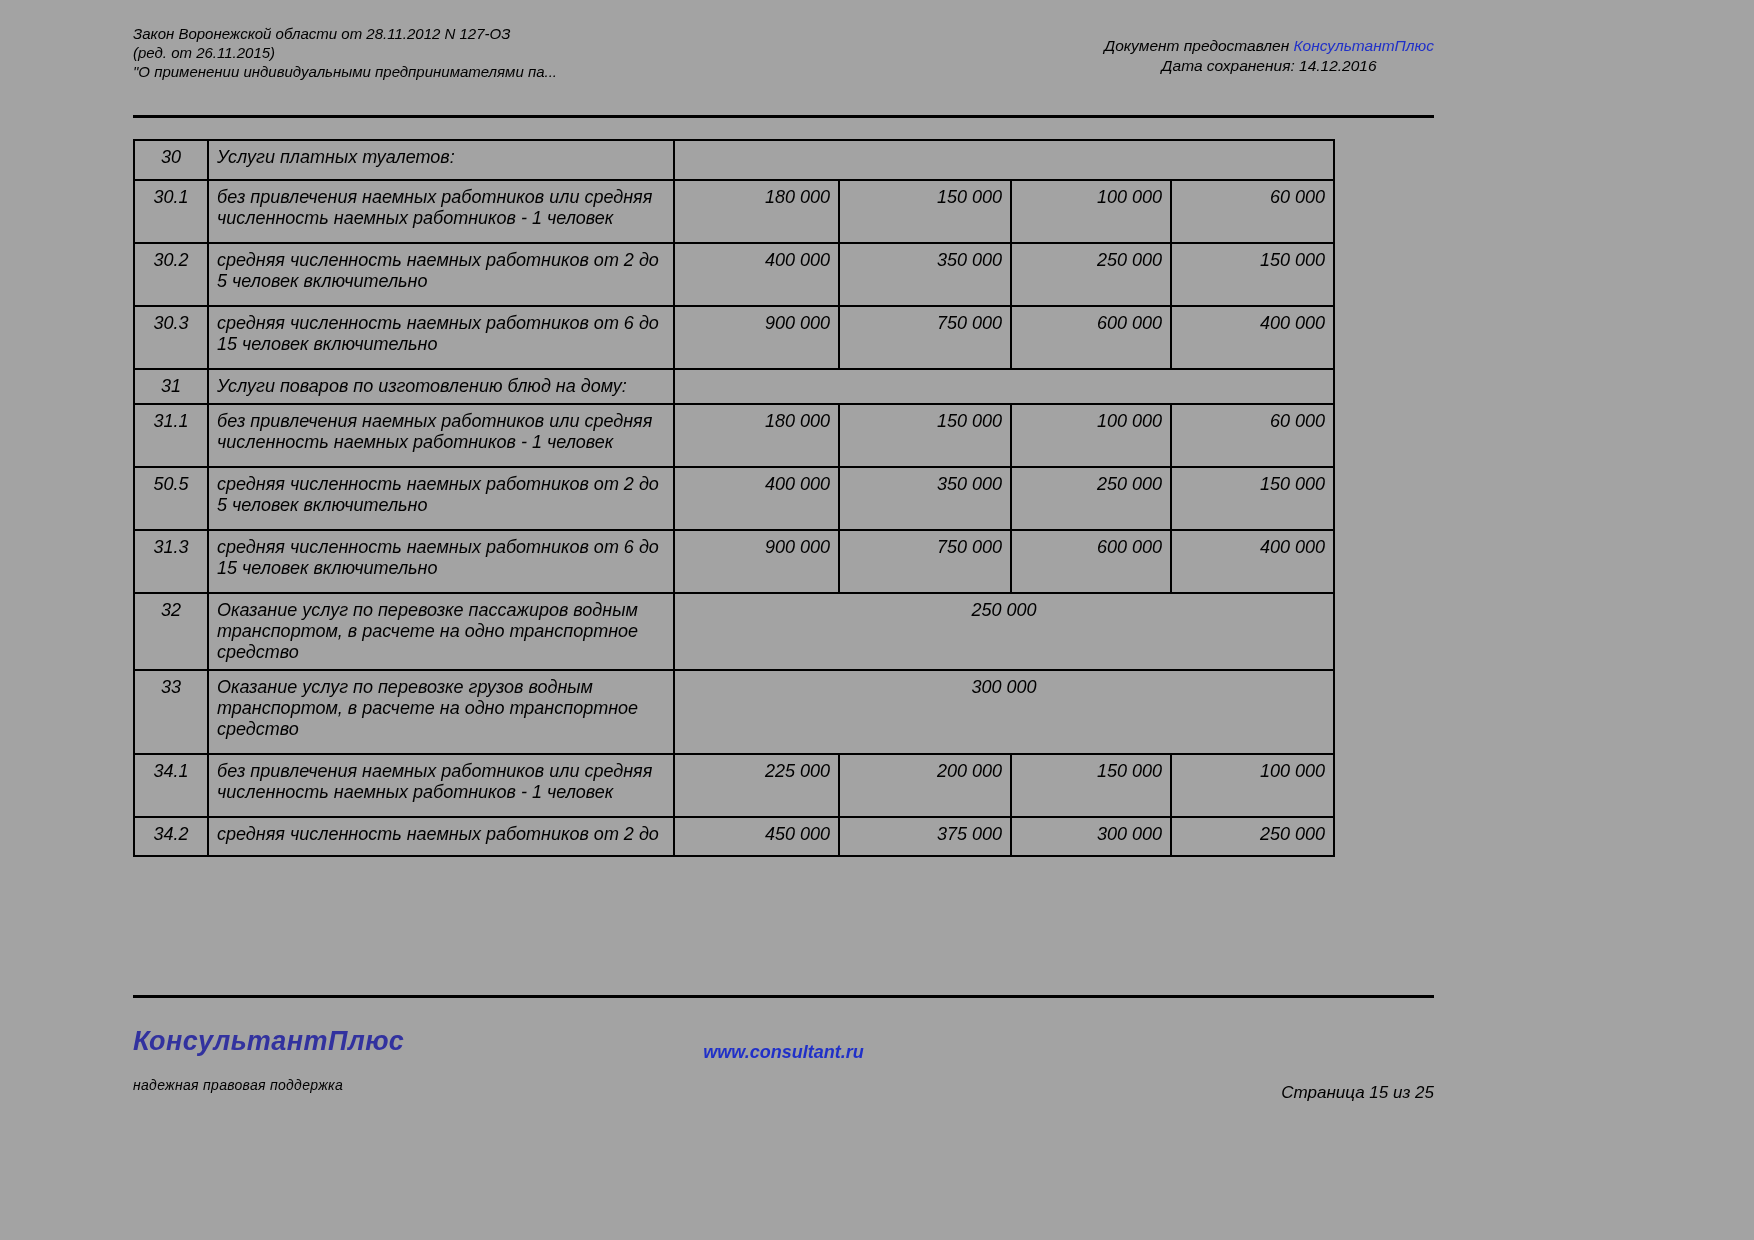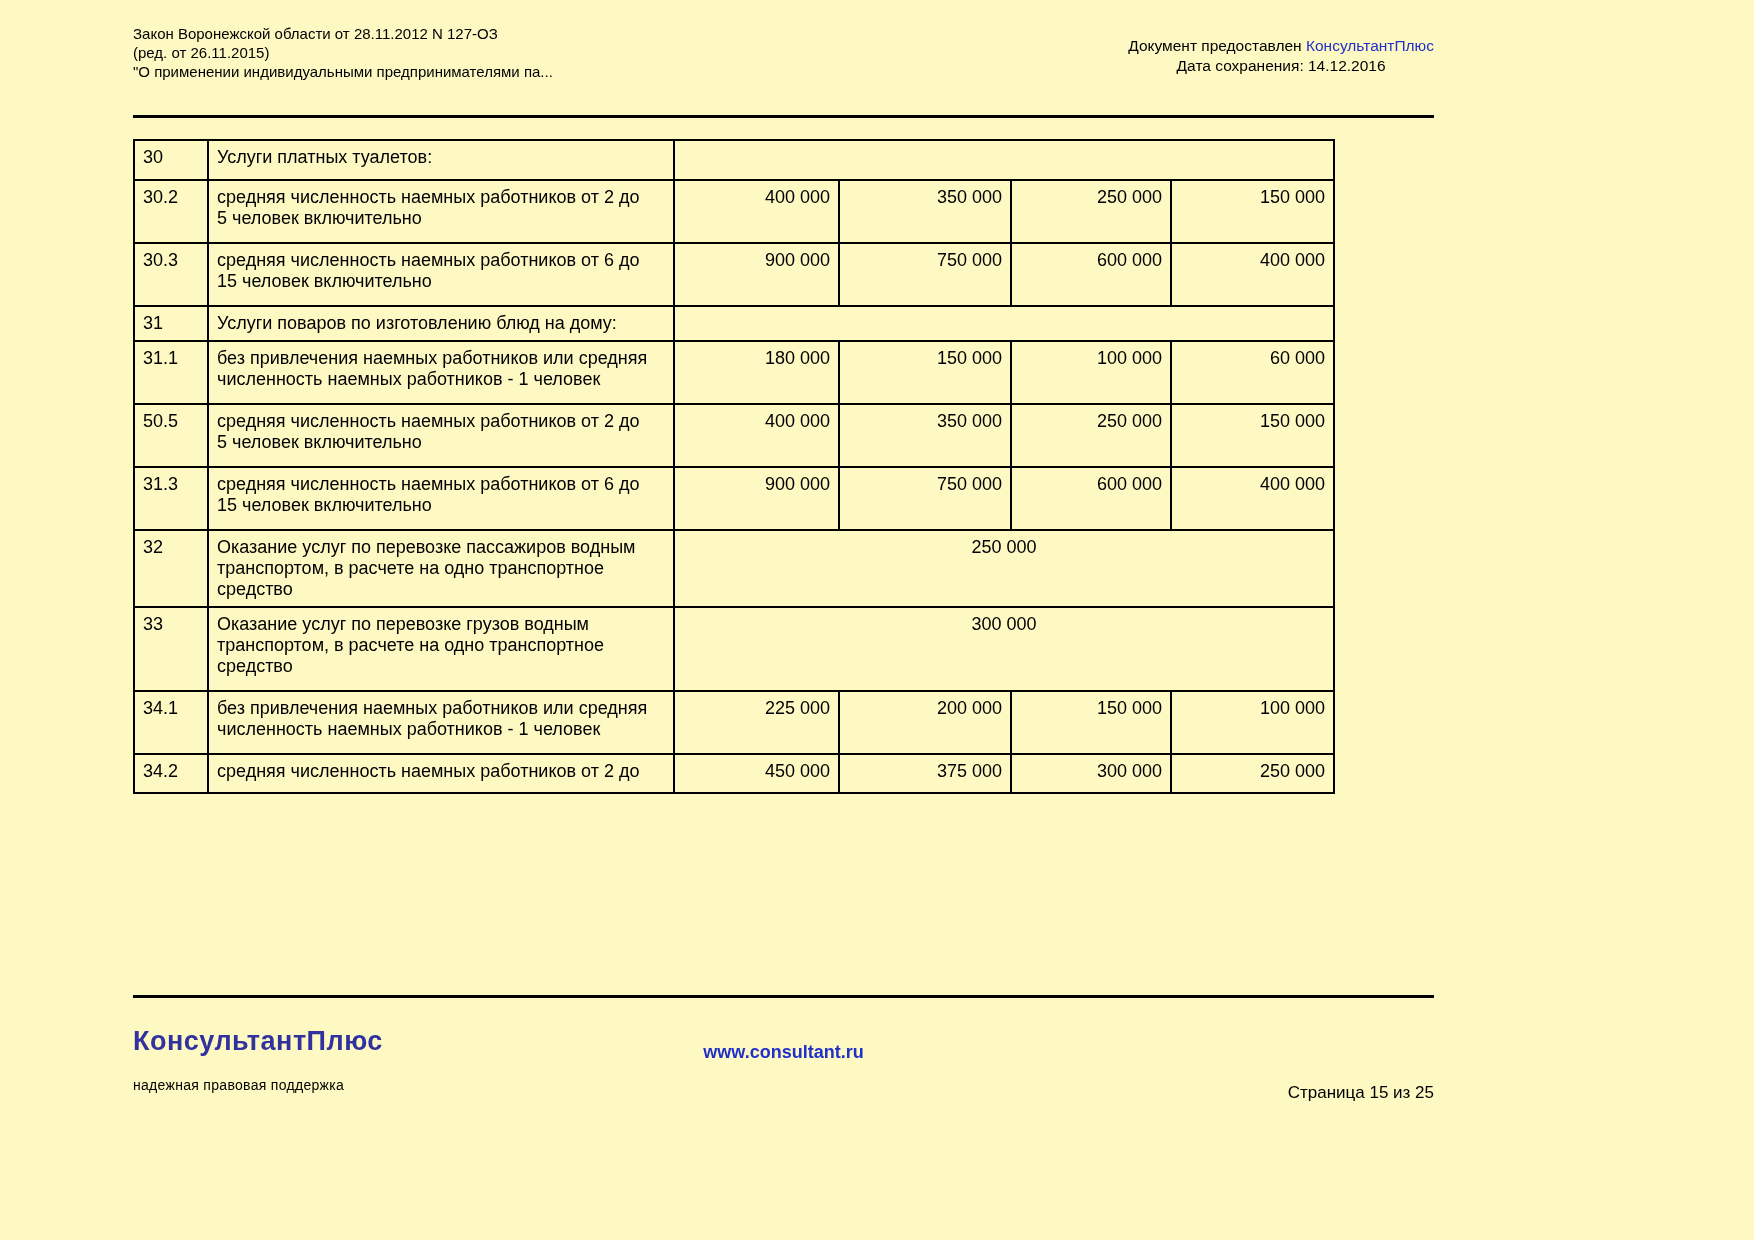--- a/index.html
+++ b/index.html
@@ -1,32 +1,32 @@
 <!DOCTYPE html>
 <html><head>
 <meta charset="utf-8">
 <style>
   * { margin:0; padding:0; box-sizing:border-box; }
   html,body { background:#fff; }
   body { font-family:"Liberation Sans", sans-serif; color:#000; }
-  .page { position:relative; width:1754px; height:1240px; background:#fef9c3; overflow:hidden; }
+  .page { position:relative; width:1754px; height:1240px; background:#a3a3a3; overflow:hidden;font-style:italic; }
 
   .hdr-left { position:absolute; left:133px; top:24px; font-size:15px; line-height:19px; }
   .hdr-right { position:absolute; right:320px; top:36px; font-size:15.5px; line-height:20px; text-align:center; }
   .link { color:#2030c8; text-decoration:none; cursor:pointer; }
 
   .rule { position:absolute; left:133px; width:1301px; height:3px; background:#000; }
   .rule-top { top:115px; }
   .rule-bottom { top:995px; }
 
   table.grid { position:absolute; left:133px; top:139px; width:1200px;
                border-collapse:collapse; table-layout:fixed;
                font-size:18px; line-height:21px; }
   .grid td { border:2px solid #000; vertical-align:top; padding:6px 8px; overflow:hidden; }
-  .grid td.num { text-align:left;margin-top:10px; }
+  .grid td.num { text-align:center;margin-top:10px; }
   .grid td.desc { white-space:pre-line; }
   .grid td.val { text-align:right; white-space:nowrap; }
   .grid td.merged { text-align:center; }
   .grid td.empty { }
 
   .footer { position:absolute; left:133px; top:1026px; width:1301px; height:70px; }
   .brand { position:absolute; left:0; top:0; }
   .brand-name { font-size:27px; font-weight:bold; color:#32329f; letter-spacing:0.5px; }
   .brand-sub { font-size:14px; margin-top:20px; letter-spacing:0.3px; }
   .site { position:absolute; left:50%; transform:translateX(-50%); top:16px;
@@ -58,20 +58,29 @@
         <col style="width:165px">
       <col style="width:172px">
         <col style="width:160px">
         <col style="width:163px">
     </colgroup>
     <tbody>
       <tr style="height:40px">
         <td class="num">30</td>
         <td class="desc">Услуги платных туалетов:</td>
         <td class="empty" colspan="4"></td>
+      </tr>
+      <tr style="height:63px">
+        <td class="num">30.1</td>
+        <td class="desc">без привлечения наемных работников или средняя
+численность наемных работников - 1 человек</td>
+        <td class="val">180 000</td>
+        <td class="val">150 000</td>
+        <td class="val">100 000</td>
+        <td class="val">60 000</td>
       </tr>
       <tr style="height:63px">
         <td class="num">30.2</td>
         <td class="desc">средняя численность наемных работников от 2 до
 5 человек включительно</td>
         <td class="val">400 000</td>
         <td class="val">350 000</td>
         <td class="val">250 000</td>
         <td class="val">150 000</td>
       </tr>

